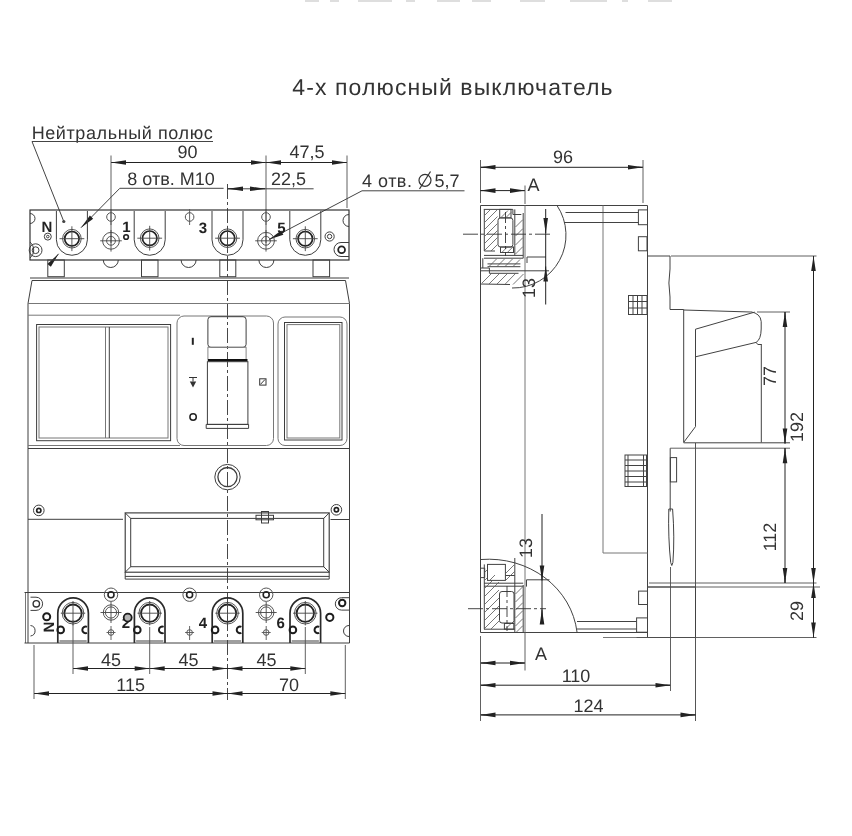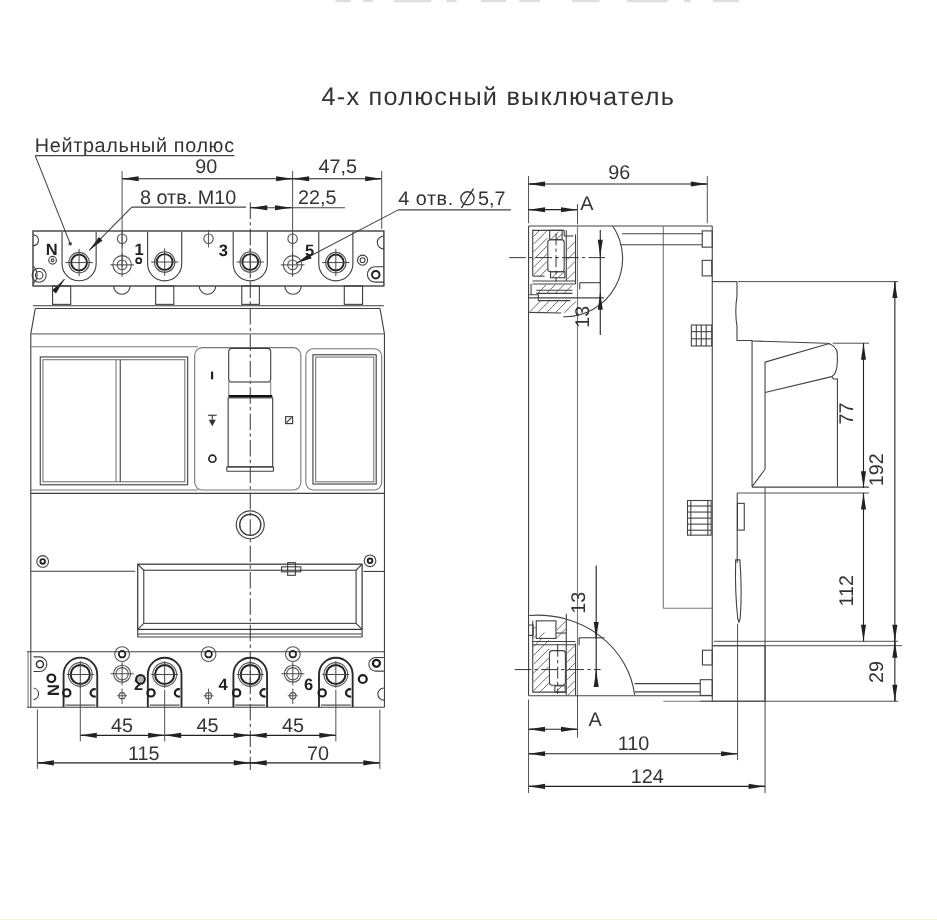--- a/index.html
+++ b/index.html
@@ -1,16 +1,16 @@
 <!DOCTYPE html>
 <html><head>
 <meta charset="utf-8">
 <style>
 html,body{margin:0;padding:0;background:#fff;}
-#page{width:852px;height:836px;position:relative;overflow:hidden;background:#bef264;}
+#page{width:852px;height:836px;position:relative;overflow:hidden;background:#0f766e;}
 svg{position:absolute;left:0;top:0;}
 text{font-family:"Liberation Sans",sans-serif;fill:#333;text-rendering:geometricPrecision;}
 .dim{font-size:18px;}
 .num{font-size:15px;font-weight:bold;fill:#222;}
 </style>
 </head>
 <body>
 <div id="page">
 <svg width="852" height="836" viewBox="0 0 852 836">
 <defs>

